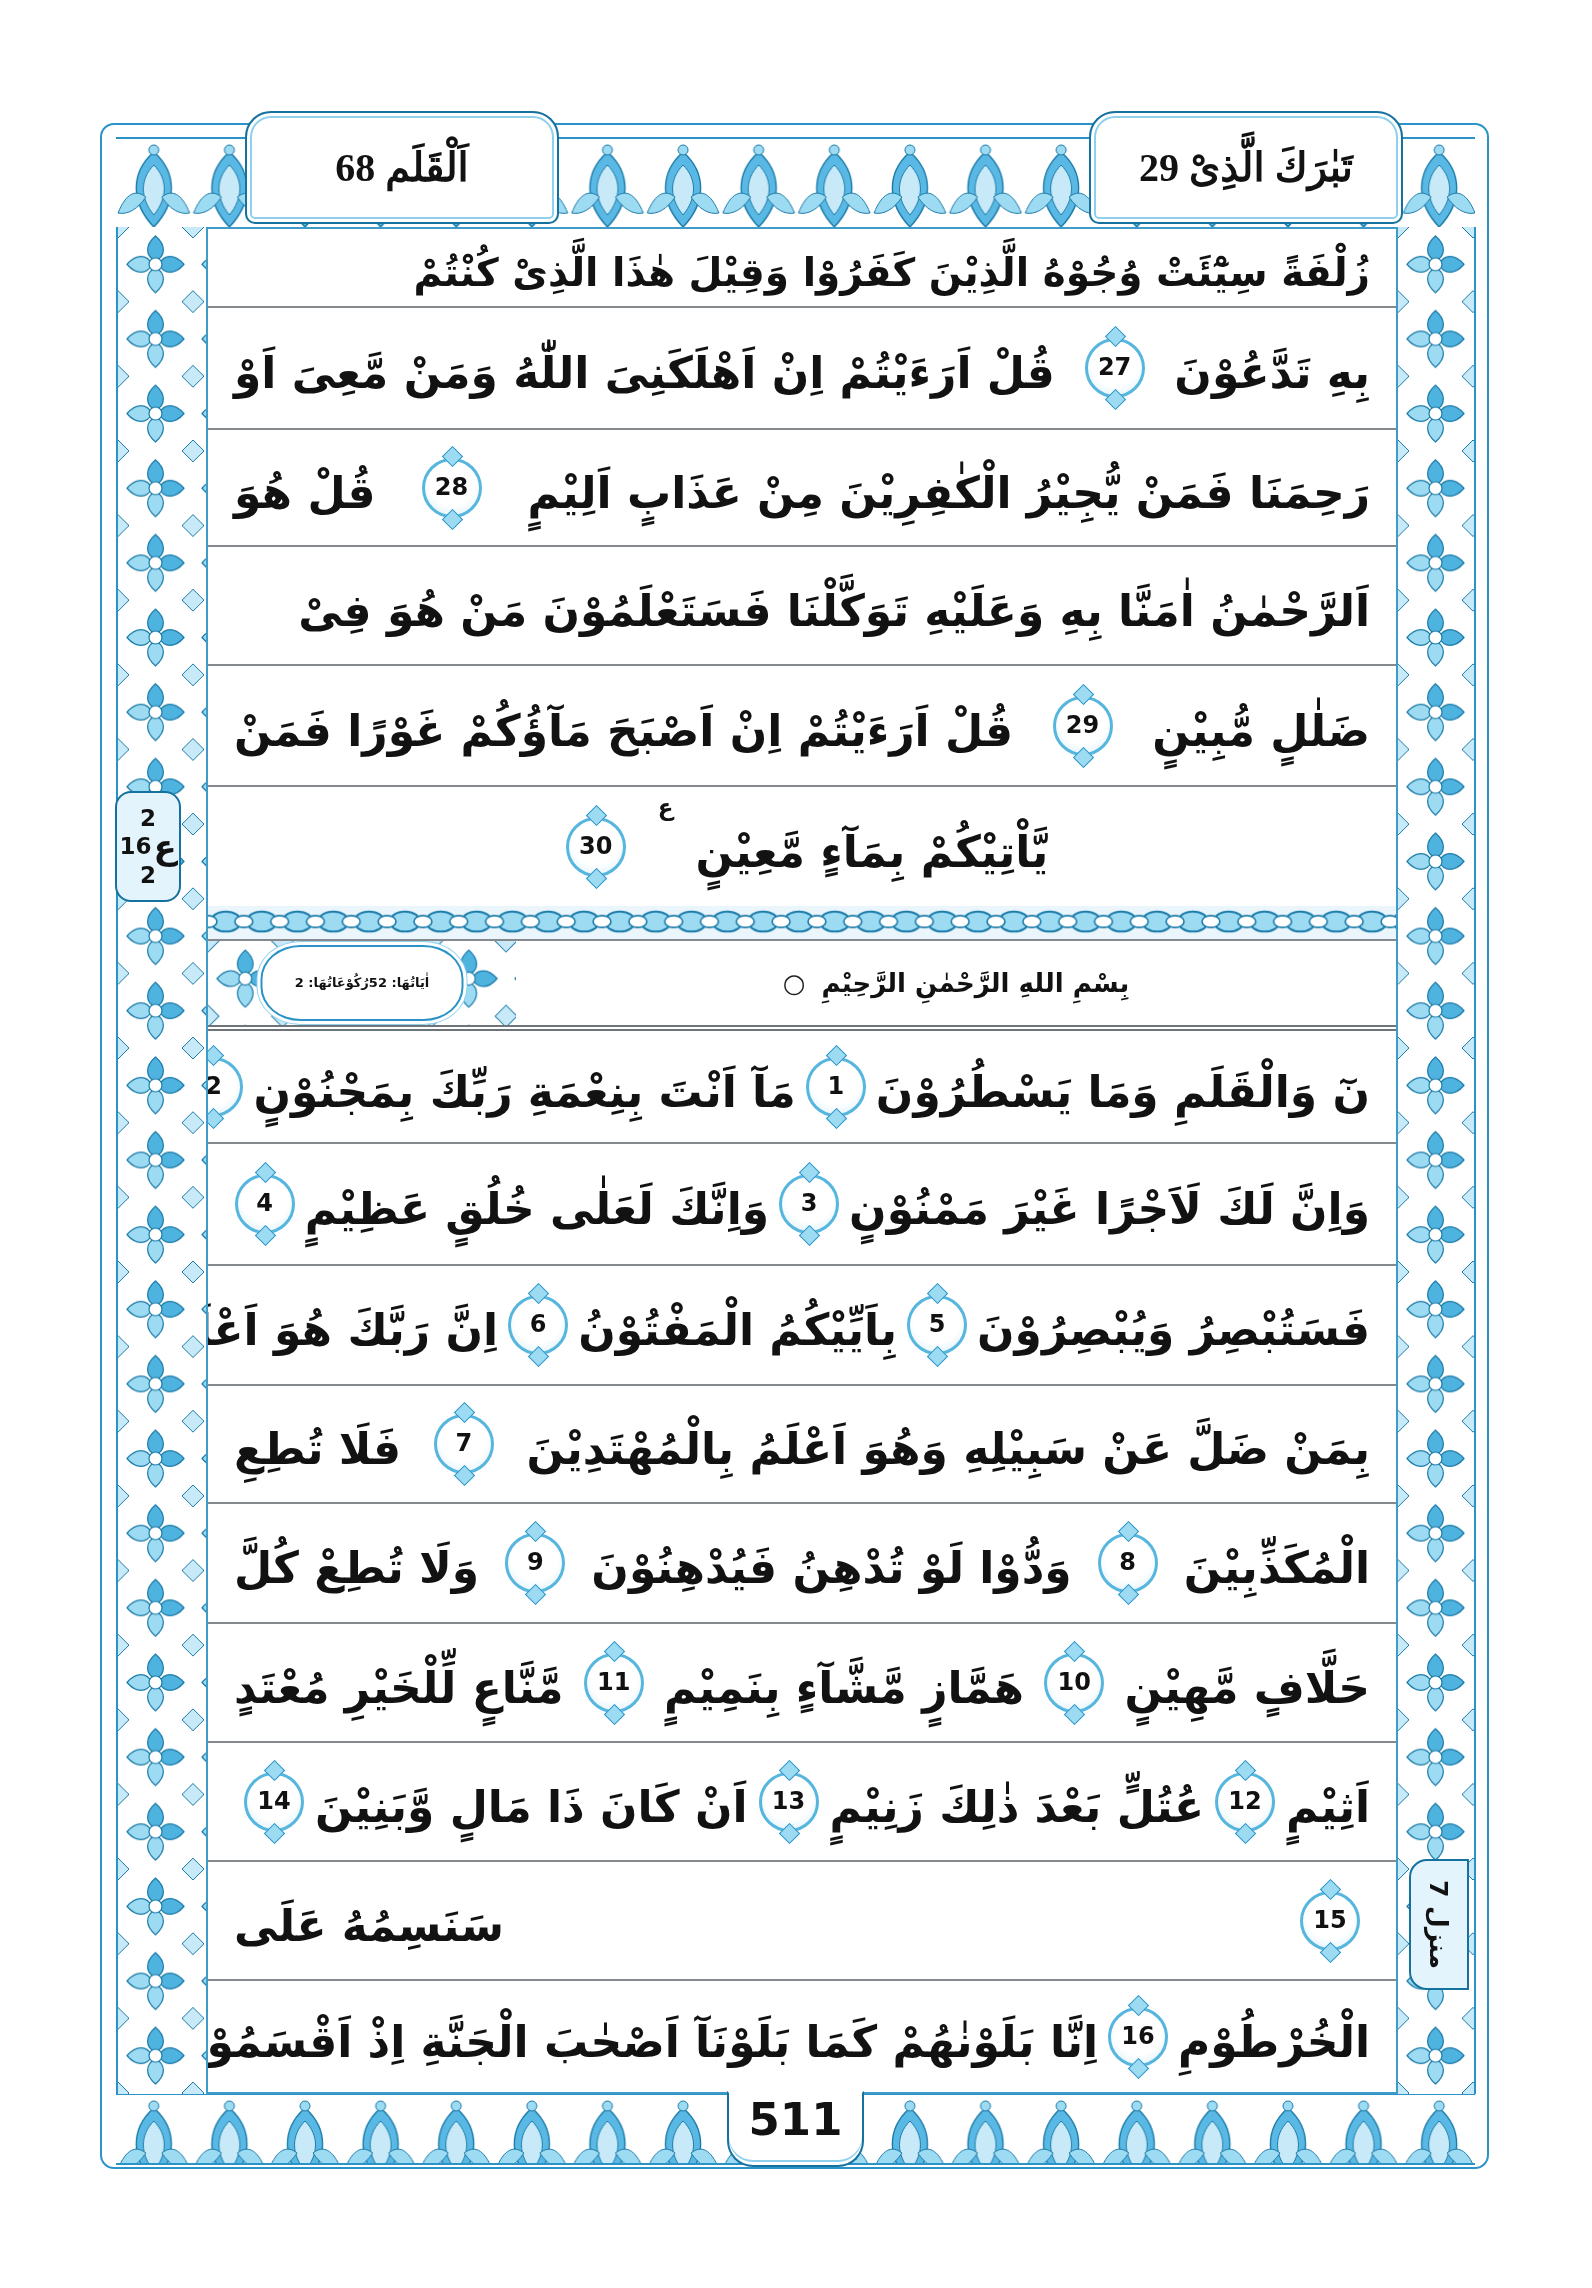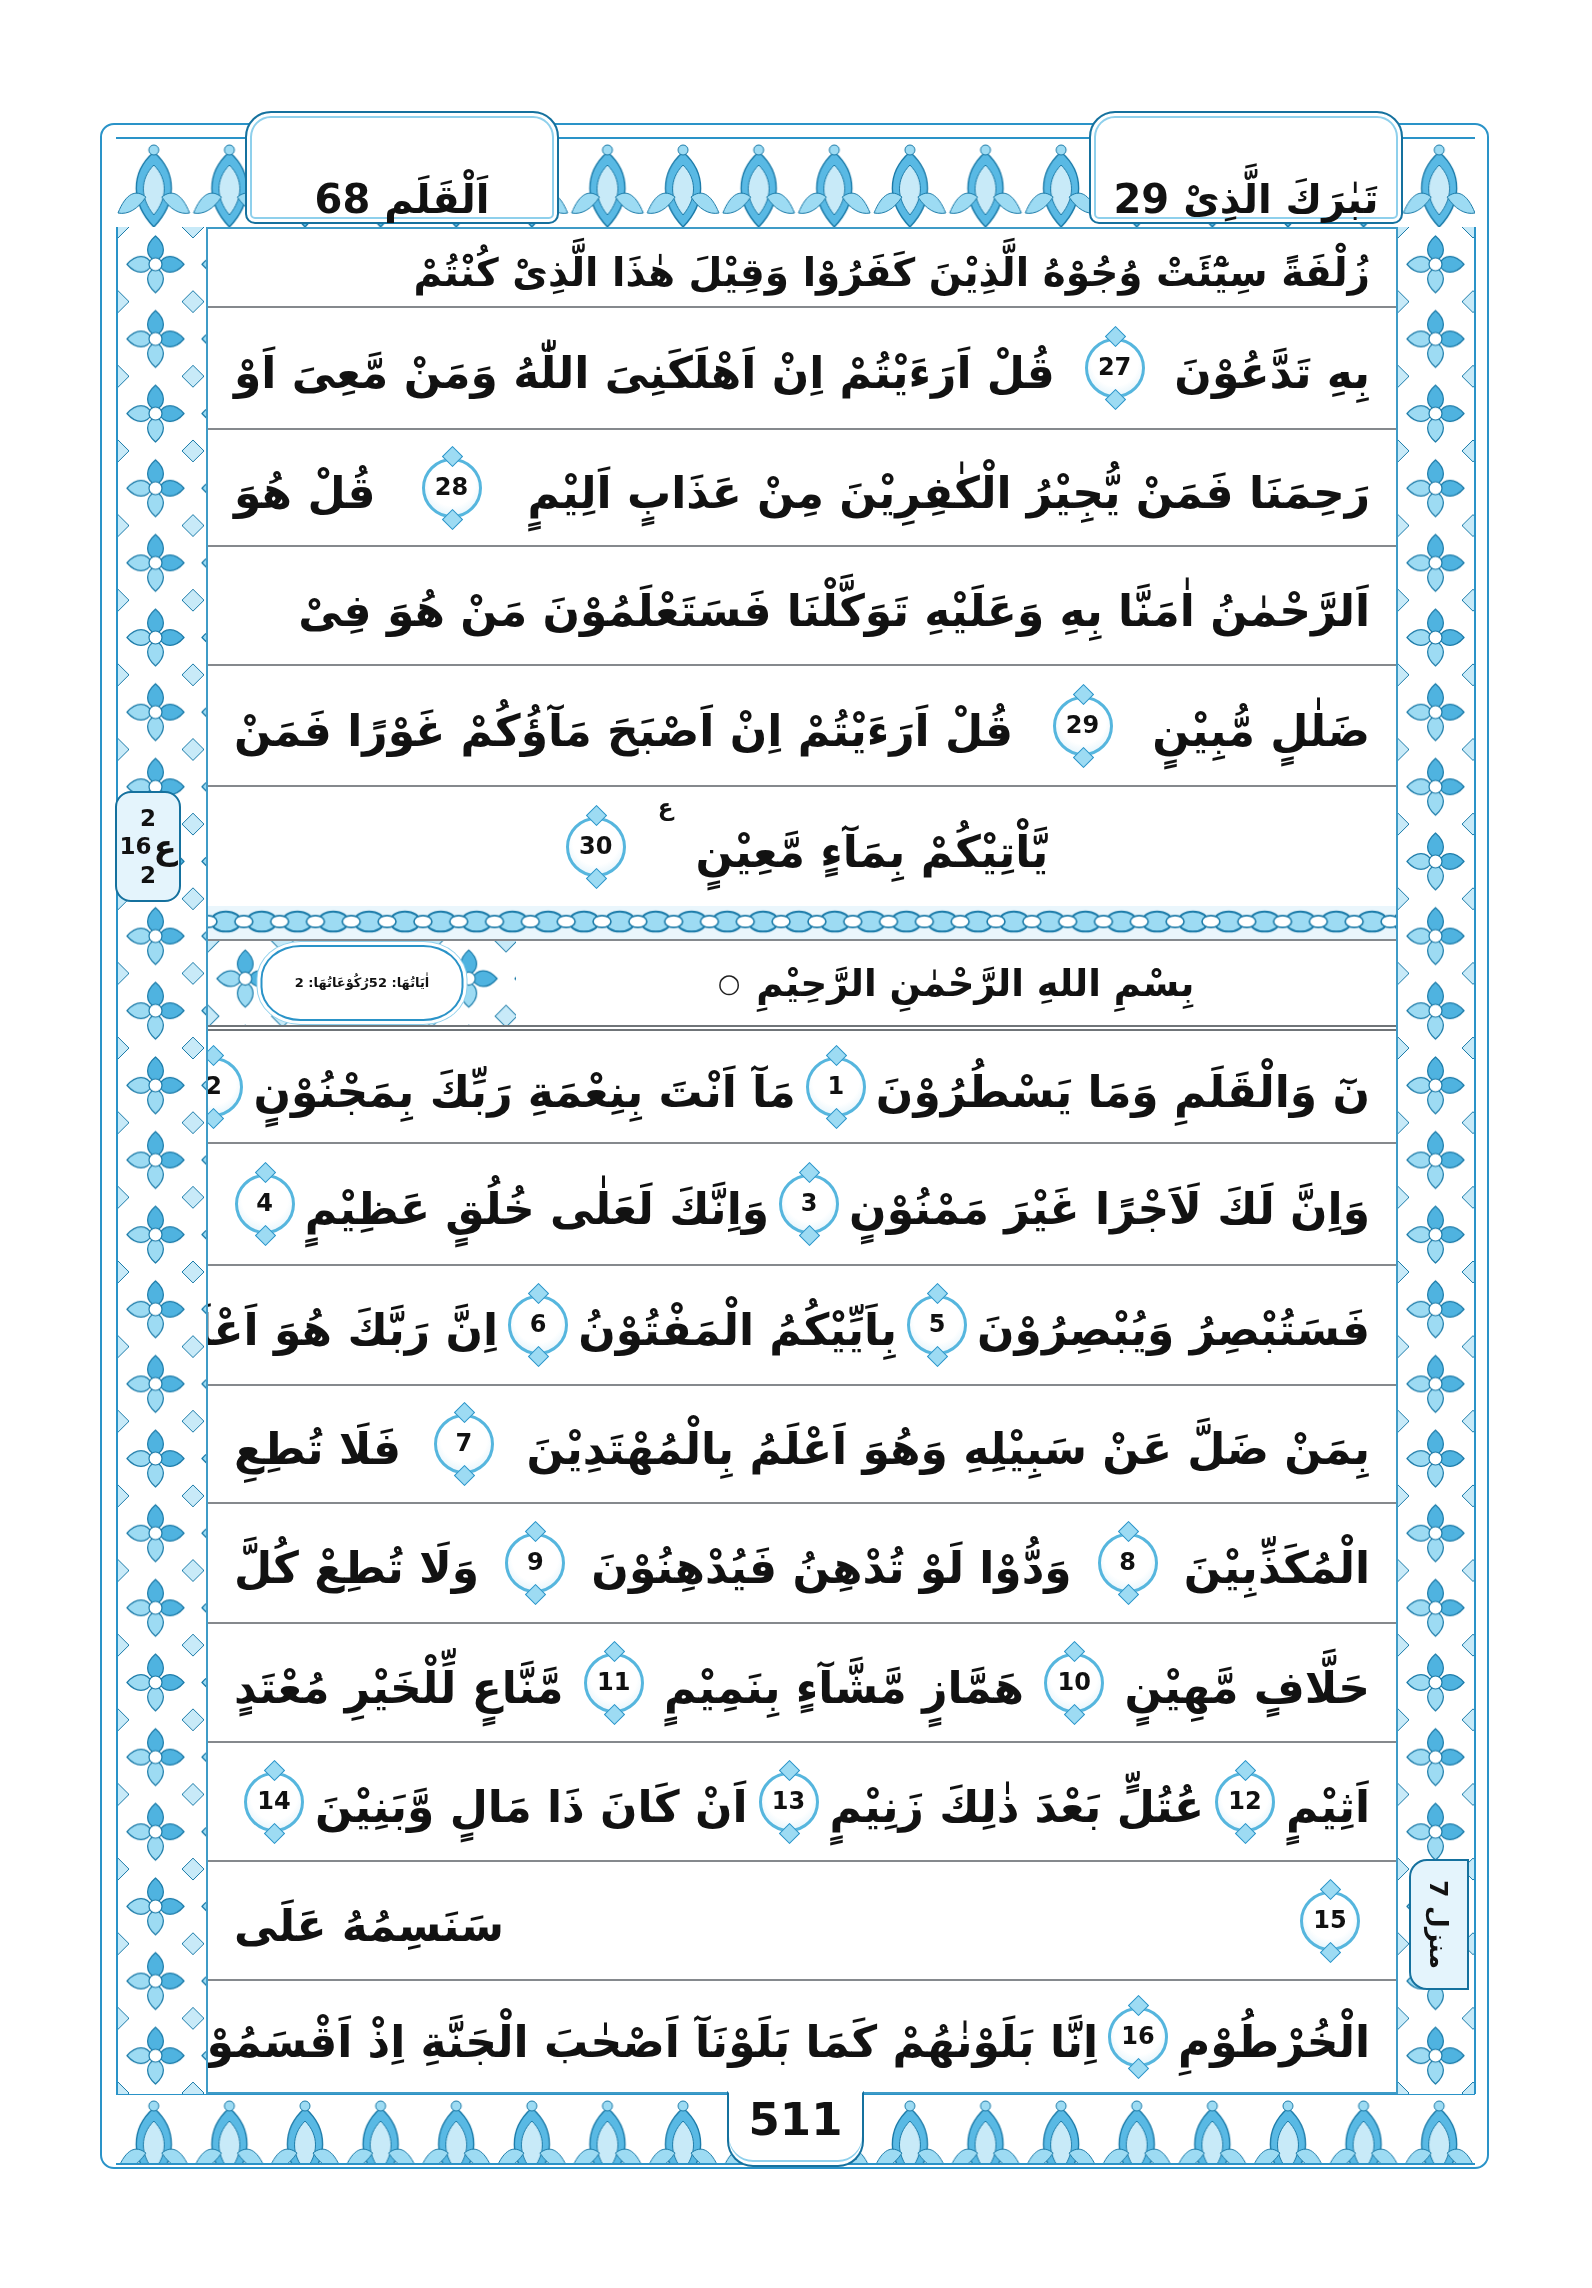--- a/index.html
+++ b/index.html
@@ -11,22 +11,22 @@
                  border:2px solid #2a93c8;border-radius:14px;box-sizing:border-box;}
   .band{position:absolute;overflow:hidden;background:#fff;}
   .band svg{display:block;width:100%;height:100%;}
   .band-top{left:116px;top:137px;width:1359px;height:92px;border-top:2px solid #2a93c8;border-bottom:2px solid #2a93c8;box-sizing:border-box;}
   .band-bottom{left:116px;top:2093px;width:1359px;height:72px;border-top:2px solid #2a93c8;border-bottom:2px solid #2a93c8;box-sizing:border-box;}
   .band-left{left:116px;top:227px;width:90px;height:1867px;border-left:2px solid #2a93c8;box-sizing:border-box;}
   .band-right{left:1398px;top:227px;width:78px;height:1867px;border-right:2px solid #2a93c8;box-sizing:border-box;}
 
   
   .htab{position:absolute;top:111px;height:113px;background:#fff;border:2px solid #15719e;
-        border-radius:26px 26px 10px 10px;display:flex;align-items:flex-end;justify-content:center;
-        box-shadow:inset 0 0 0 3px #fff, inset 0 0 0 5px #8fd0ec;z-index:5;box-sizing:border-box;}
+        border-radius:26px 26px 10px 10px;display:flex;align-items:center;justify-content:center;
+        box-shadow:inset 0 0 0 3px #fff, inset 0 0 0 5px #8fd0ec;z-index:5;box-sizing:border-box;font-family:Liberation Serif, serif;}
   .htab-left{left:245px;width:314px;}
   .htab-right{left:1089px;width:314px;}
   .htab span{direction:rtl;font-size:40px;font-weight:700;white-space:nowrap;}
 
   
   .panel{position:absolute;left:206px;top:227px;width:1192px;height:1867px;background:#fff;
          border:2.5px solid #3f9bc7;box-sizing:border-box;display:flex;flex-direction:column;z-index:4;}
   .qrow{direction:rtl;display:flex;align-items:center;justify-content:space-between;
         padding:0 26px;border-bottom:2px solid #85898d;box-sizing:border-box;
         font-size:44px;font-weight:700;line-height:1.05;overflow:hidden;}
@@ -51,21 +51,21 @@
   
   .surah-band{height:90px;display:flex;border-bottom:6px double #6f7478;box-sizing:border-box;background:#fff;}
   .orn{position:relative;width:308px;overflow:hidden;}
   .orn svg{position:absolute;inset:0;width:100%;height:100%;}
   .cartouche{position:absolute;left:50%;top:50%;transform:translate(-50%,-50%);
              width:199px;height:72px;background:#fff;border:2px solid #2a93c8;border-radius:40px/34px;
              display:flex;flex-direction:row;align-items:center;justify-content:center;
              font-size:13px;font-weight:700;line-height:1.25;direction:rtl;white-space:nowrap;
              box-shadow:0 0 0 3px #fff,0 0 0 4px #8fd0ec;}
   .bismillah-area{flex:1;display:flex;align-items:center;justify-content:center;direction:rtl;gap:16px;}
-  .bismillah{font-size:37px;font-weight:700;white-space:nowrap;}
+  .bismillah{font-size:26px;font-weight:700;white-space:nowrap;}
   .bism-circle{font-size:26px;color:#222;}
 
   
   .juz-tab{position:absolute;left:115px;top:791px;width:66px;height:111px;background:#e4f4fc;
            border:2px solid #15719e;border-radius:16px;z-index:6;display:flex;flex-direction:column;
            align-items:center;justify-content:center;line-height:1;font-weight:700;box-sizing:border-box;}
   .juz-tab .n{font-size:23px;}
   .juz-tab .mid{display:flex;align-items:center;direction:rtl;}
   .juz-tab .ain{font-size:34px;margin-left:2px;}
   .manzil-tab{position:absolute;left:1409px;top:1859px;width:60px;height:131px;background:#e4f4fc;

